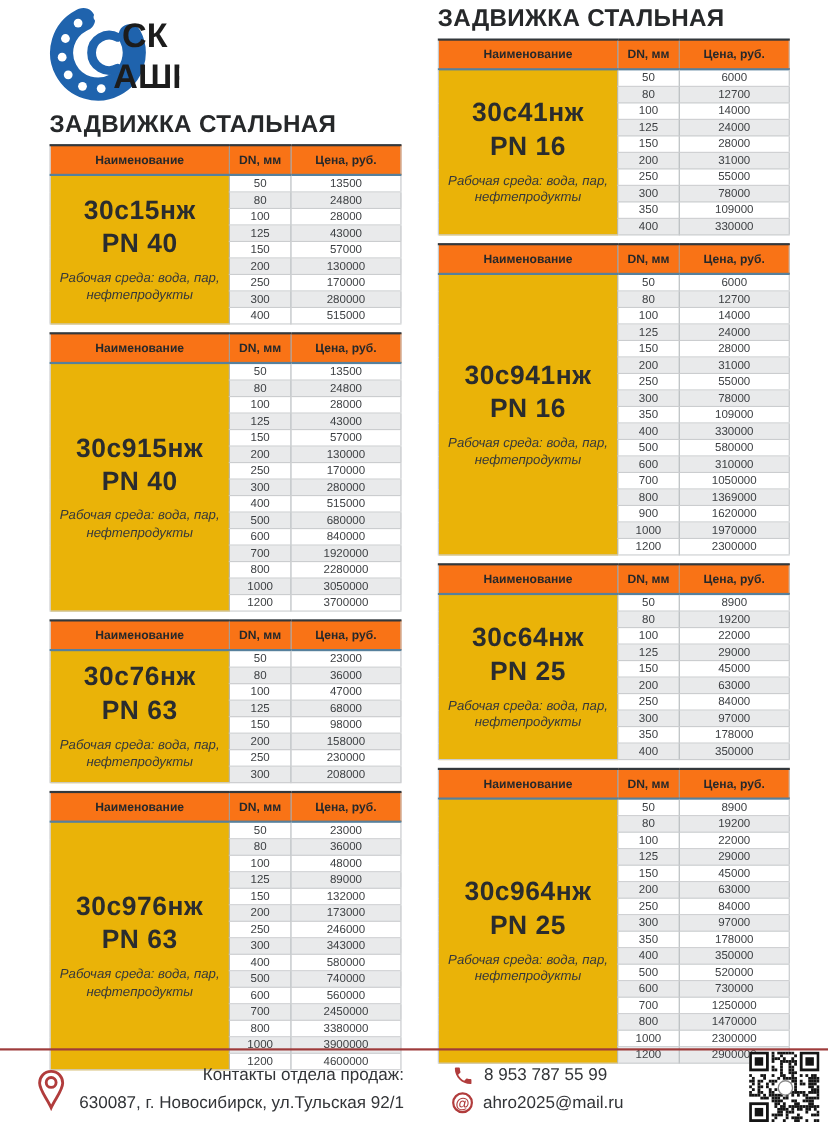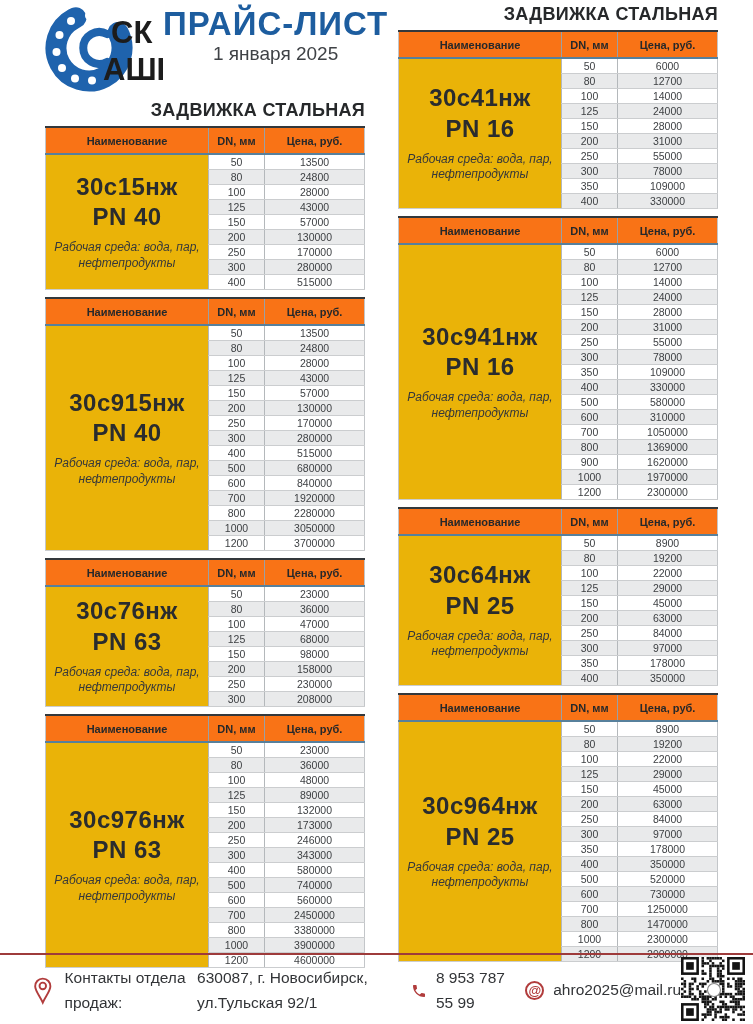--- a/index.html
+++ b/index.html
@@ -20,21 +20,21 @@
   .brand-row{display:flex; align-items:flex-start; height:97px;}
   .logo{flex:0 0 118px;}
   .title-block{flex:1; text-align:center; padding-top:7px;}
   .main-title{
     color:var(--accent_blue); font-size:33px; font-weight:bold;
     letter-spacing:1px; line-height:1.05; white-space:nowrap;
   }
   .date-line{font-size:19px; color:#3f4246; margin-top:1px;}
 
   .section-heading{
-    text-align:right; font-size:18px; font-weight:bold;
+    text-align:left; font-size:22px; font-weight:bold;
     letter-spacing:.3px; color:#26282a; margin:3px 0 5px;
   }
   .col-right .section-heading{margin-top:4px;}
 
   .tables{display:flex; flex-direction:column; gap:7px;}
 
   table.price-table{
     width:100%; border-collapse:collapse;
     border:1px solid var(--table_border);
   }
@@ -62,21 +62,21 @@
   .prod-medium{font-style:italic; font-size:12px; color:#36383a; margin-top:9px; line-height:1.3;}
 
   .footer-rule{position:absolute; left:0; top:953px; width:753px; height:2px; background:#9e3b3b;}
   footer{
     position:absolute; left:0; top:957px; width:753px; height:67px;
     display:flex; align-items:center; padding:0 8px 0 33px;
   }
   .contact-group{display:flex; align-items:center; gap:12px;}
   .contact-address{flex:0 0 378px;}
   .contact-text{font-size:15.5px; color:#323437; line-height:1.55;}
-  .contact-lines{display:flex; }
+  .contact-lines{display:flex; flex-direction:column;text-align:right;}
   .contact-row{display:flex; align-items:center; gap:9px; line-height:1.5;}
   .at-badge{
     width:19px; height:19px; border:2px solid var(--accent_red); border-radius:50%;
     color:var(--accent_red); font-weight:bold; font-size:13px;
     display:flex; align-items:center; justify-content:center;
   }
   .qr-wrap{margin-left:auto;}
 </style>
 </head>
 <body>
@@ -96,24 +96,20 @@
             <circle cx="14.5" cy="35" r="4"></circle>
               <circle cx="11.5" cy="52" r="4"></circle>
             <circle cx="17" cy="68" r="4"></circle>
               <circle cx="30" cy="78.5" r="4"></circle>
             <circle cx="47" cy="80.5" r="4"></circle>
           </g>
           <path d="M 62 34 A 16 16 0 1 0 62 62" fill="none" stroke="#1f63ad" stroke-width="8" stroke-linecap="round"></path>
           <text x="66" y="43" font-family="Liberation Sans, sans-serif" font-weight="bold" font-size="31" fill="#1c1c1c">СК</text>
           <text x="58" y="80" font-family="Liberation Sans, sans-serif" font-weight="bold" font-size="31" fill="#1c1c1c">АШРО</text>
         </svg>
-      </div>
-      <div class="title-block">
-        <div class="main-title">ПРАЙС-ЛИСТ</div>
-        <div class="date-line">1 января 2025</div>
       </div>
     </div>
     <div class="section-heading">ЗАДВИЖКА СТАЛЬНАЯ</div>
     <div class="tables" id="tables-left">
   <table class="price-table">
     <thead>
       <tr>
         <th class="th-name">Наименование</th>
         <th class="th-dn">DN, мм</th>
         <th class="th-price">Цена, руб.</th>

